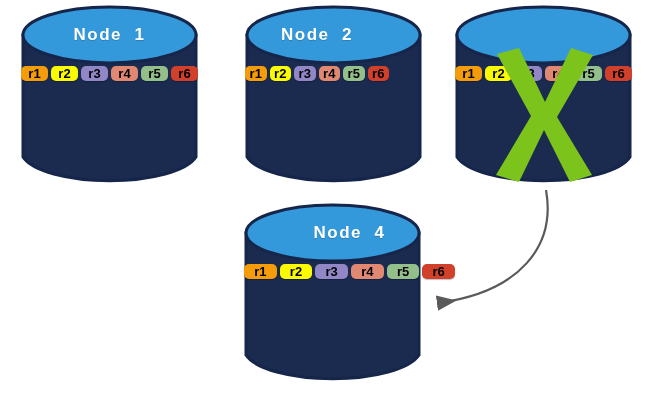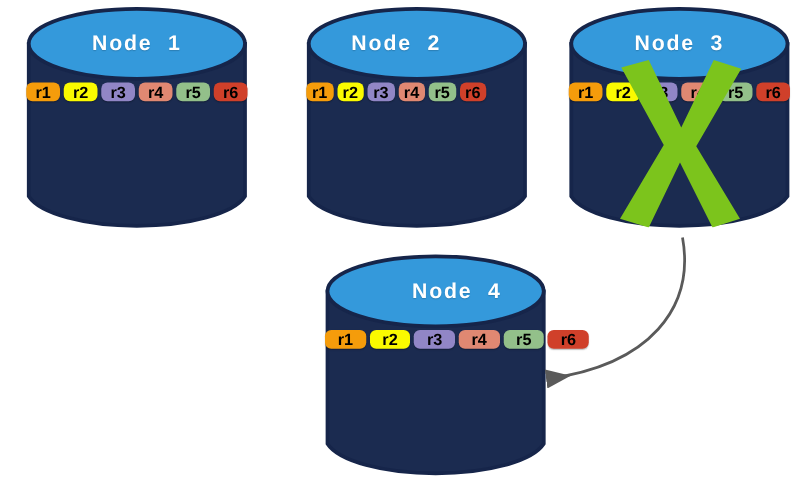--- a/index.html
+++ b/index.html
@@ -140,21 +140,20 @@
         <span>r6</span>
       </div>
     </div>
   </div>
 
   <div class="node" style="left:455px; top:5px; width:177px; height:182px;">
     <svg class="node-svg" width="177" height="182" viewBox="0 0 177 182">
       <path d="M2,30 L2,152 A88.5,30 0 0 0 175,152 L175,30 Z" fill="#1B2B50" stroke="#16254A" stroke-width="3"></path>
       <ellipse cx="88.5" cy="30" rx="86.5" ry="28" fill="#3499DB" stroke="#16254A" stroke-width="3"></ellipse>
     </svg>
-    <div class="node-title" style="top:20px;">Node  3</div>
     <div class="rows" style="top:61px;">
       <div class="row" style="width:124px; background:#F59C0B;">
         <span>r1</span>
       </div>
       <div class="row" style="width:124px; background:#FAFA00;">
         <span>r2</span>
       </div>
       <div class="row" style="width:124px; background:#9186C6;">
         <span>r3</span>
       </div>
@@ -167,21 +166,21 @@
       <div class="row" style="width:124px; background:#D0402A;">
         <span>r6</span>
       </div>
     </div>
   </div>
 
   <svg class="x-mark" style="left:493px; top:48px;" width="100" height="134" viewBox="0 0 100 134">
     <polygon points="4,6 26,0 52,54 78,0 100,7 64,69 99,127 77,134 51,82 26,134 3,127 38,68" fill="#7CC41C"></polygon>
   </svg>
 
-  <div class="node" style="left:260px; top:203px; width:211px; height:182px;">
+  <div class="node" style="left:244px; top:203px; width:211px; height:182px;">
     <svg class="node-svg" width="177" height="182" viewBox="0 0 177 182">
       <path d="M2,30 L2,152 A88.5,30 0 0 0 175,152 L175,30 Z" fill="#1B2B50" stroke="#16254A" stroke-width="3"></path>
       <ellipse cx="88.5" cy="30" rx="86.5" ry="28" fill="#3499DB" stroke="#16254A" stroke-width="3"></ellipse>
     </svg>
     <div class="node-title" style="top:20px;">Node  4</div>
     <div class="rows" style="top:61px;">
       <div class="row" style="width:124px; background:#F59C0B;">
         <span>r1</span>
       </div>
       <div class="row" style="width:124px; background:#FAFA00;">

